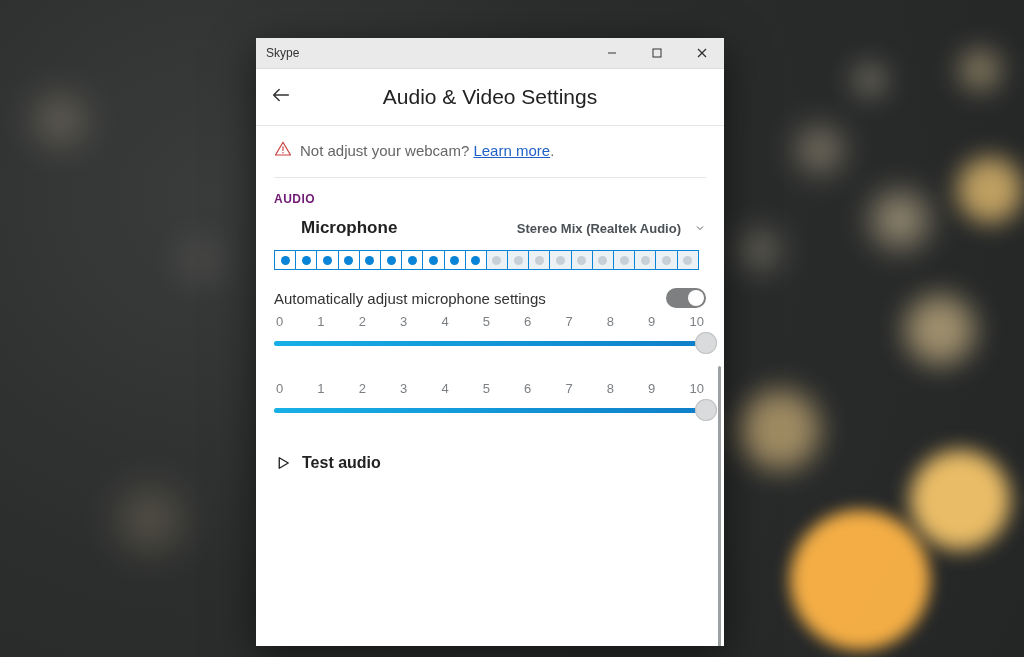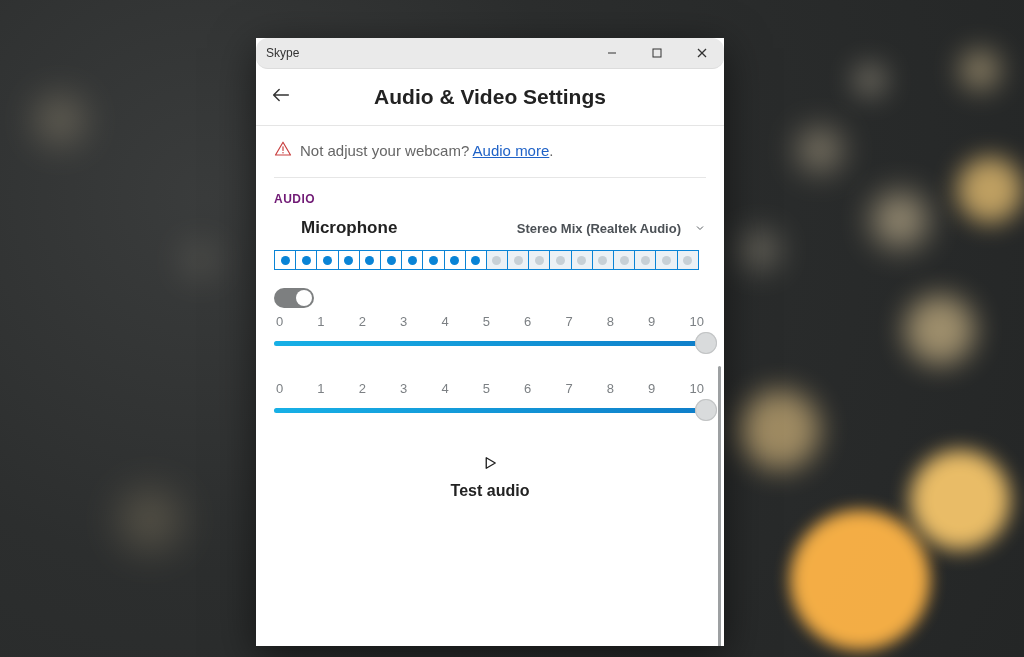--- a/index.html
+++ b/index.html
@@ -40,21 +40,20 @@
   }
   .titlebar {
     height: 30px;
     background: #eaeaea;
     display: flex;
     align-items: center;
     padding: 0 0 0 10px;
     font-size: 12px;
     color: #333;
     border-bottom: 1px solid #dcdcdc;
-    border-radius: 12px;
   }
   .titlebar .spacer { flex: 1; }
   .win-btn {
     width: 45px;
     height: 30px;
     display: flex;
     align-items: center;
     justify-content: center;
     cursor: default;
   }
@@ -71,21 +70,21 @@
   .back-btn {
     position: absolute;
     left: 14px;
     top: 50%;
     transform: translateY(-50%);
     cursor: default;
   }
   .header h1 {
     margin: 0;
     font-size: 21px;
-    font-weight: 700;
+    font-weight: 400;
     color: #222;
   }
 
   .content {
     flex: 1;
     overflow: hidden;
     padding: 0 18px 0 18px;
     position: relative;
   }
 
@@ -191,21 +190,21 @@
   }
   .thumb {
     position:absolute; top:50%; transform:translate(-50%,-50%);
     width:22px; height:22px; border-radius:50%;
     background:#d9dbdc; box-shadow: inset 0 0 0 1px #c2c4c5;
   }
 
   .test-audio {
     display:flex; align-items:center; gap:10px;
     font-size:16px; font-weight:700; color:#222;
-    padding:6px 0; cursor:default;flex-direction:column;
+    padding:6px 0; cursor:default;
   }
 
   .scroll-indicator {
     position:absolute; right:3px; top:240px; width:3px; height:290px;
     background:#9da0a2; border-radius:2px;
   }
 </style>
 </head>
 <body>
 
@@ -262,21 +261,21 @@
     <div class="webcam-warn">
       <span class="warn-icon">
         <svg width="18" height="18" viewBox="0 0 24 24">
             <path d="M12 3 L22 20 H2 Z" fill="none" stroke="#c94040" stroke-width="1.6" stroke-linejoin="round"></path>
             <line x1="12" y1="9" x2="12" y2="14" stroke="#c94040" stroke-width="1.6" stroke-linecap="round"></line>
             <circle cx="12" cy="17" r="1" fill="#c94040"></circle>
           </svg>
       </span>
       <span>
         <span>Not adjust your webcam?</span>
-        <a href="#">Audio more</a><span>.</span>
+        <a href="#">Learn more</a><span>.</span>
       </span>
     </div>
 
     <hr class="sep">
 
     <div class="section-label">AUDIO</div>
 
     <div class="row">
       <div class="title">Microphone</div>
       <div class="device-select">
@@ -304,20 +303,21 @@
         <div class="cell"></div>
         <div class="cell"></div>
         <div class="cell"></div>
         <div class="cell"></div>
         <div class="cell"></div>
         <div class="cell"></div>
         <div class="cell"></div>
       </div>
 
     <div class="auto-row">
+      <span>Automatically adjust microphone settings</span>
       <div class="toggle"></div>
     </div>
 
     <div class="slider-wrap">
       <div class="ticks" id="mic-ticks">
           <span>0</span>
           <span>1</span>
           <span>2</span>
           <span>3</span>
           <span>4</span>

